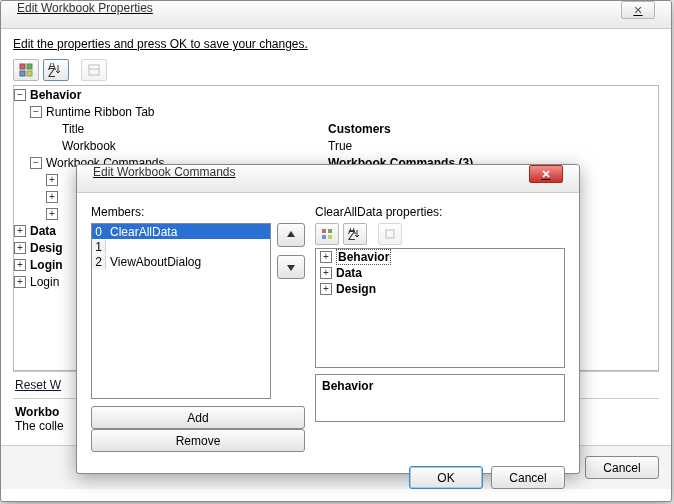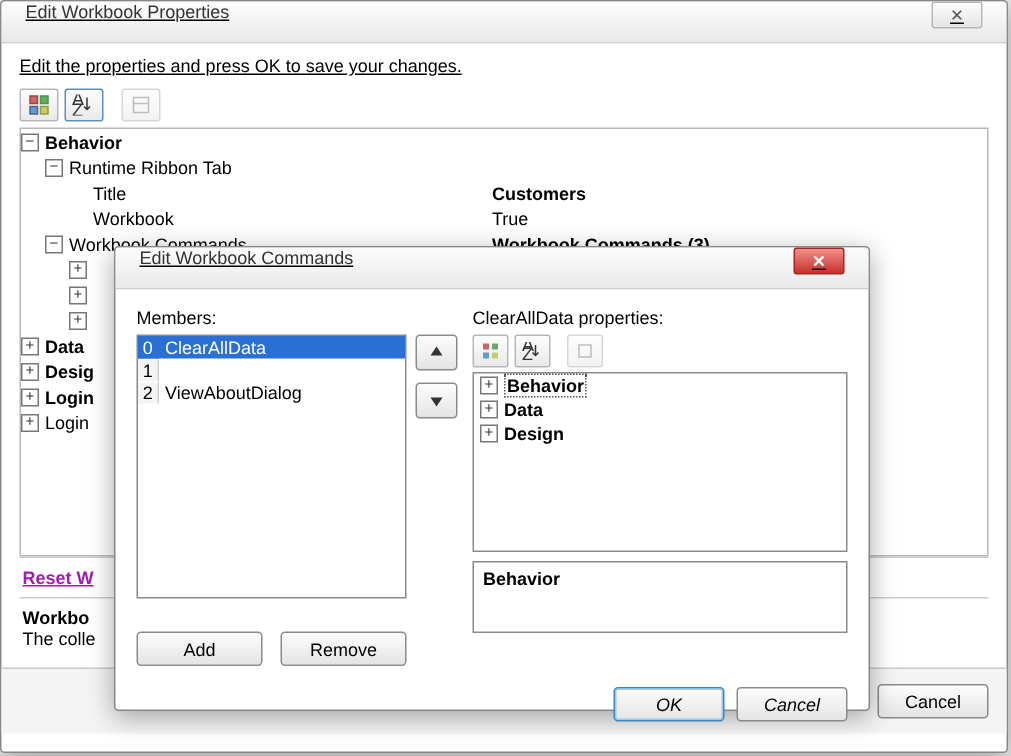--- a/index.html
+++ b/index.html
@@ -15,21 +15,21 @@
   .tbtn { height: 22px; border: 1px solid #b7b7b7; background: linear-gradient(#fdfdfd,#e9e9e9); border-radius: 2px; display: inline-flex; align-items: center; justify-content: center; padding: 0 4px; }
   .grid { border: 1px solid #b7b7b7; background: #fff; }
   .gridrow { display: flex; height: 17px; align-items: center; }
   .cell-l { flex: 0 0 310px; display: flex; align-items: center; padding-left: 0; }
   .cell-r { flex: 1; padding-left: 4px; }
   .expander { width: 12px; height: 12px; border: 1px solid #777; display: inline-flex; align-items: center; justify-content: center; font-size: 10px; line-height: 10px; margin-right: 4px; background: #fff; color: #333; }
   .bold { font-weight: bold; }
   .indent1 { display: inline-block; width: 16px; }
   .indent2 { display: inline-block; width: 32px; }
   .linkbar { border-top: 1px solid #ccc; border-bottom: 0; padding: 6px 2px; }
-  .link { color: #a21caf; text-decoration: underline; cursor: pointer; font-weight: bold; }
+  .link { color: #0f172a; text-decoration: underline; cursor: pointer; }
   .descbox { border-top: 1px solid #ccc; padding: 6px 2px 0 2px; }
   .footer { display: flex; justify-content: flex-end; gap: 8px; padding: 10px 12px; border-top: 1px solid #ccc; background: #f4f4f4; }
   .btn { min-width: 74px; height: 23px; border: 1px solid #8a8a8a; border-radius: 3px; background: linear-gradient(#fdfdfd,#e4e4e4); display: inline-flex; align-items: center; justify-content: center; }
   .btn.default { border-color: #3d87c7; box-shadow: 0 0 0 1px #9ec9ec inset; }
   .btn.small { min-width: 28px; width: 28px; height: 24px; padding:0; }
 
   
   .membersbox { border: 1px solid #8a8a8a; background: #fff; width: 180px; height: 176px; overflow: hidden; }
   .memberrow { display: flex; height: 15px; align-items: center; font-size: 11px; }
   .memberrow .idx { width: 14px; text-align: center; border-right: 1px solid #d0d0d0; background: #f4f4f4; }
@@ -201,21 +201,21 @@
                 <path d="M5 1 L9 7 H1 Z" fill="#333"></path>
               </svg>
           </div>
           <div class="btn small">
             <svg width="10" height="10">
                 <path d="M5 9 L9 3 H1 Z" fill="#333"></path>
               </svg>
           </div>
         </div>
       </div>
-      <div style="display:flex; gap:12px; margin-top:22px;">
+      <div style="display:flex; gap:0; margin-top:7px;flex-direction:column;">
         <div class="btn" style="min-width:84px;">Add</div>
         <div class="btn" style="min-width:84px;">Remove</div>
       </div>
     </div>
 
     <div style="flex:1;">
       <div style="margin-bottom:4px;">ClearAllData properties:</div>
       <div class="toolbar" style="margin-bottom:3px;">
         <div class="tbtn" style="width:24px;">
           <svg width="12" height="12">
@@ -251,17 +251,17 @@
         <div class="proprow">
             <span class="expander">+</span>
             <span class="bold">Design</span>
           </div>
       </div>
       <div class="desc2">
         <span class="bold">Behavior</span>
       </div>
     </div>
   </div>
-  <div class="footer" style="border-top:none; background:transparent; padding:6px 14px 12px 14px;font-style:italic;">
+  <div class="footer" style="border-top:none; background:transparent; padding:6px 14px 12px 14px;">
     <div class="btn default">OK</div>
     <div class="btn">Cancel</div>
   </div>
 </div>
 
 </body></html>

